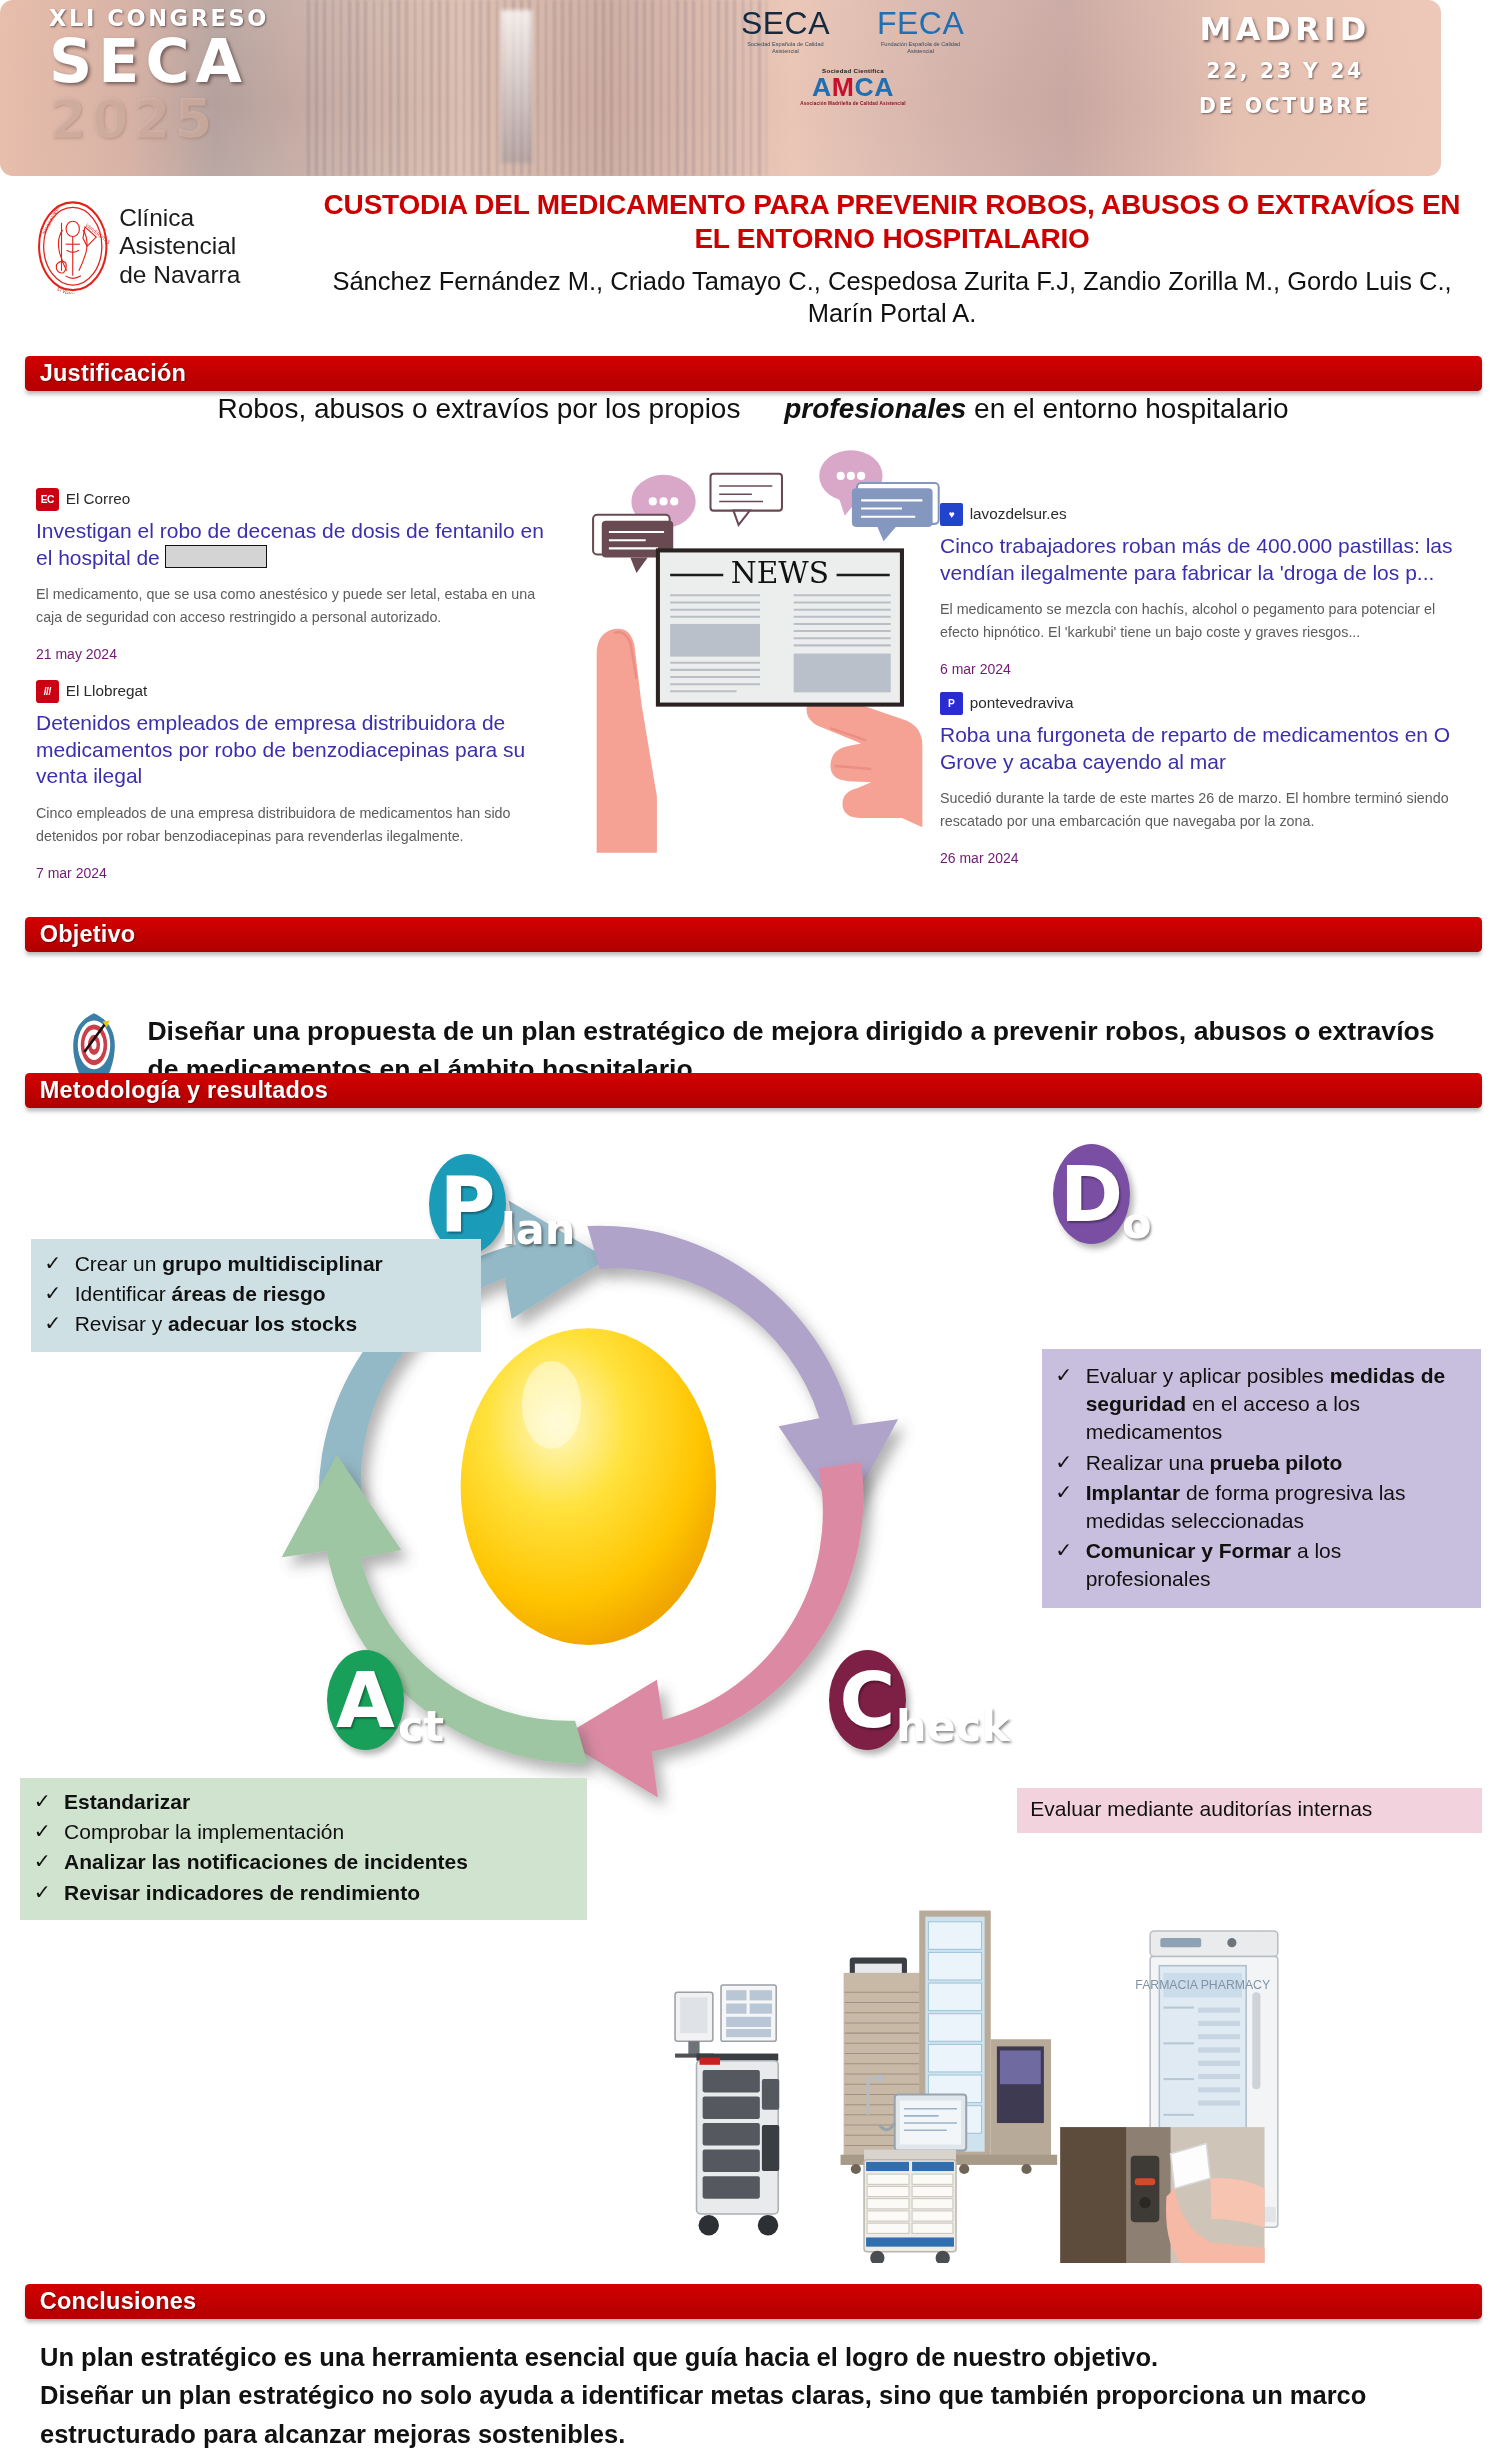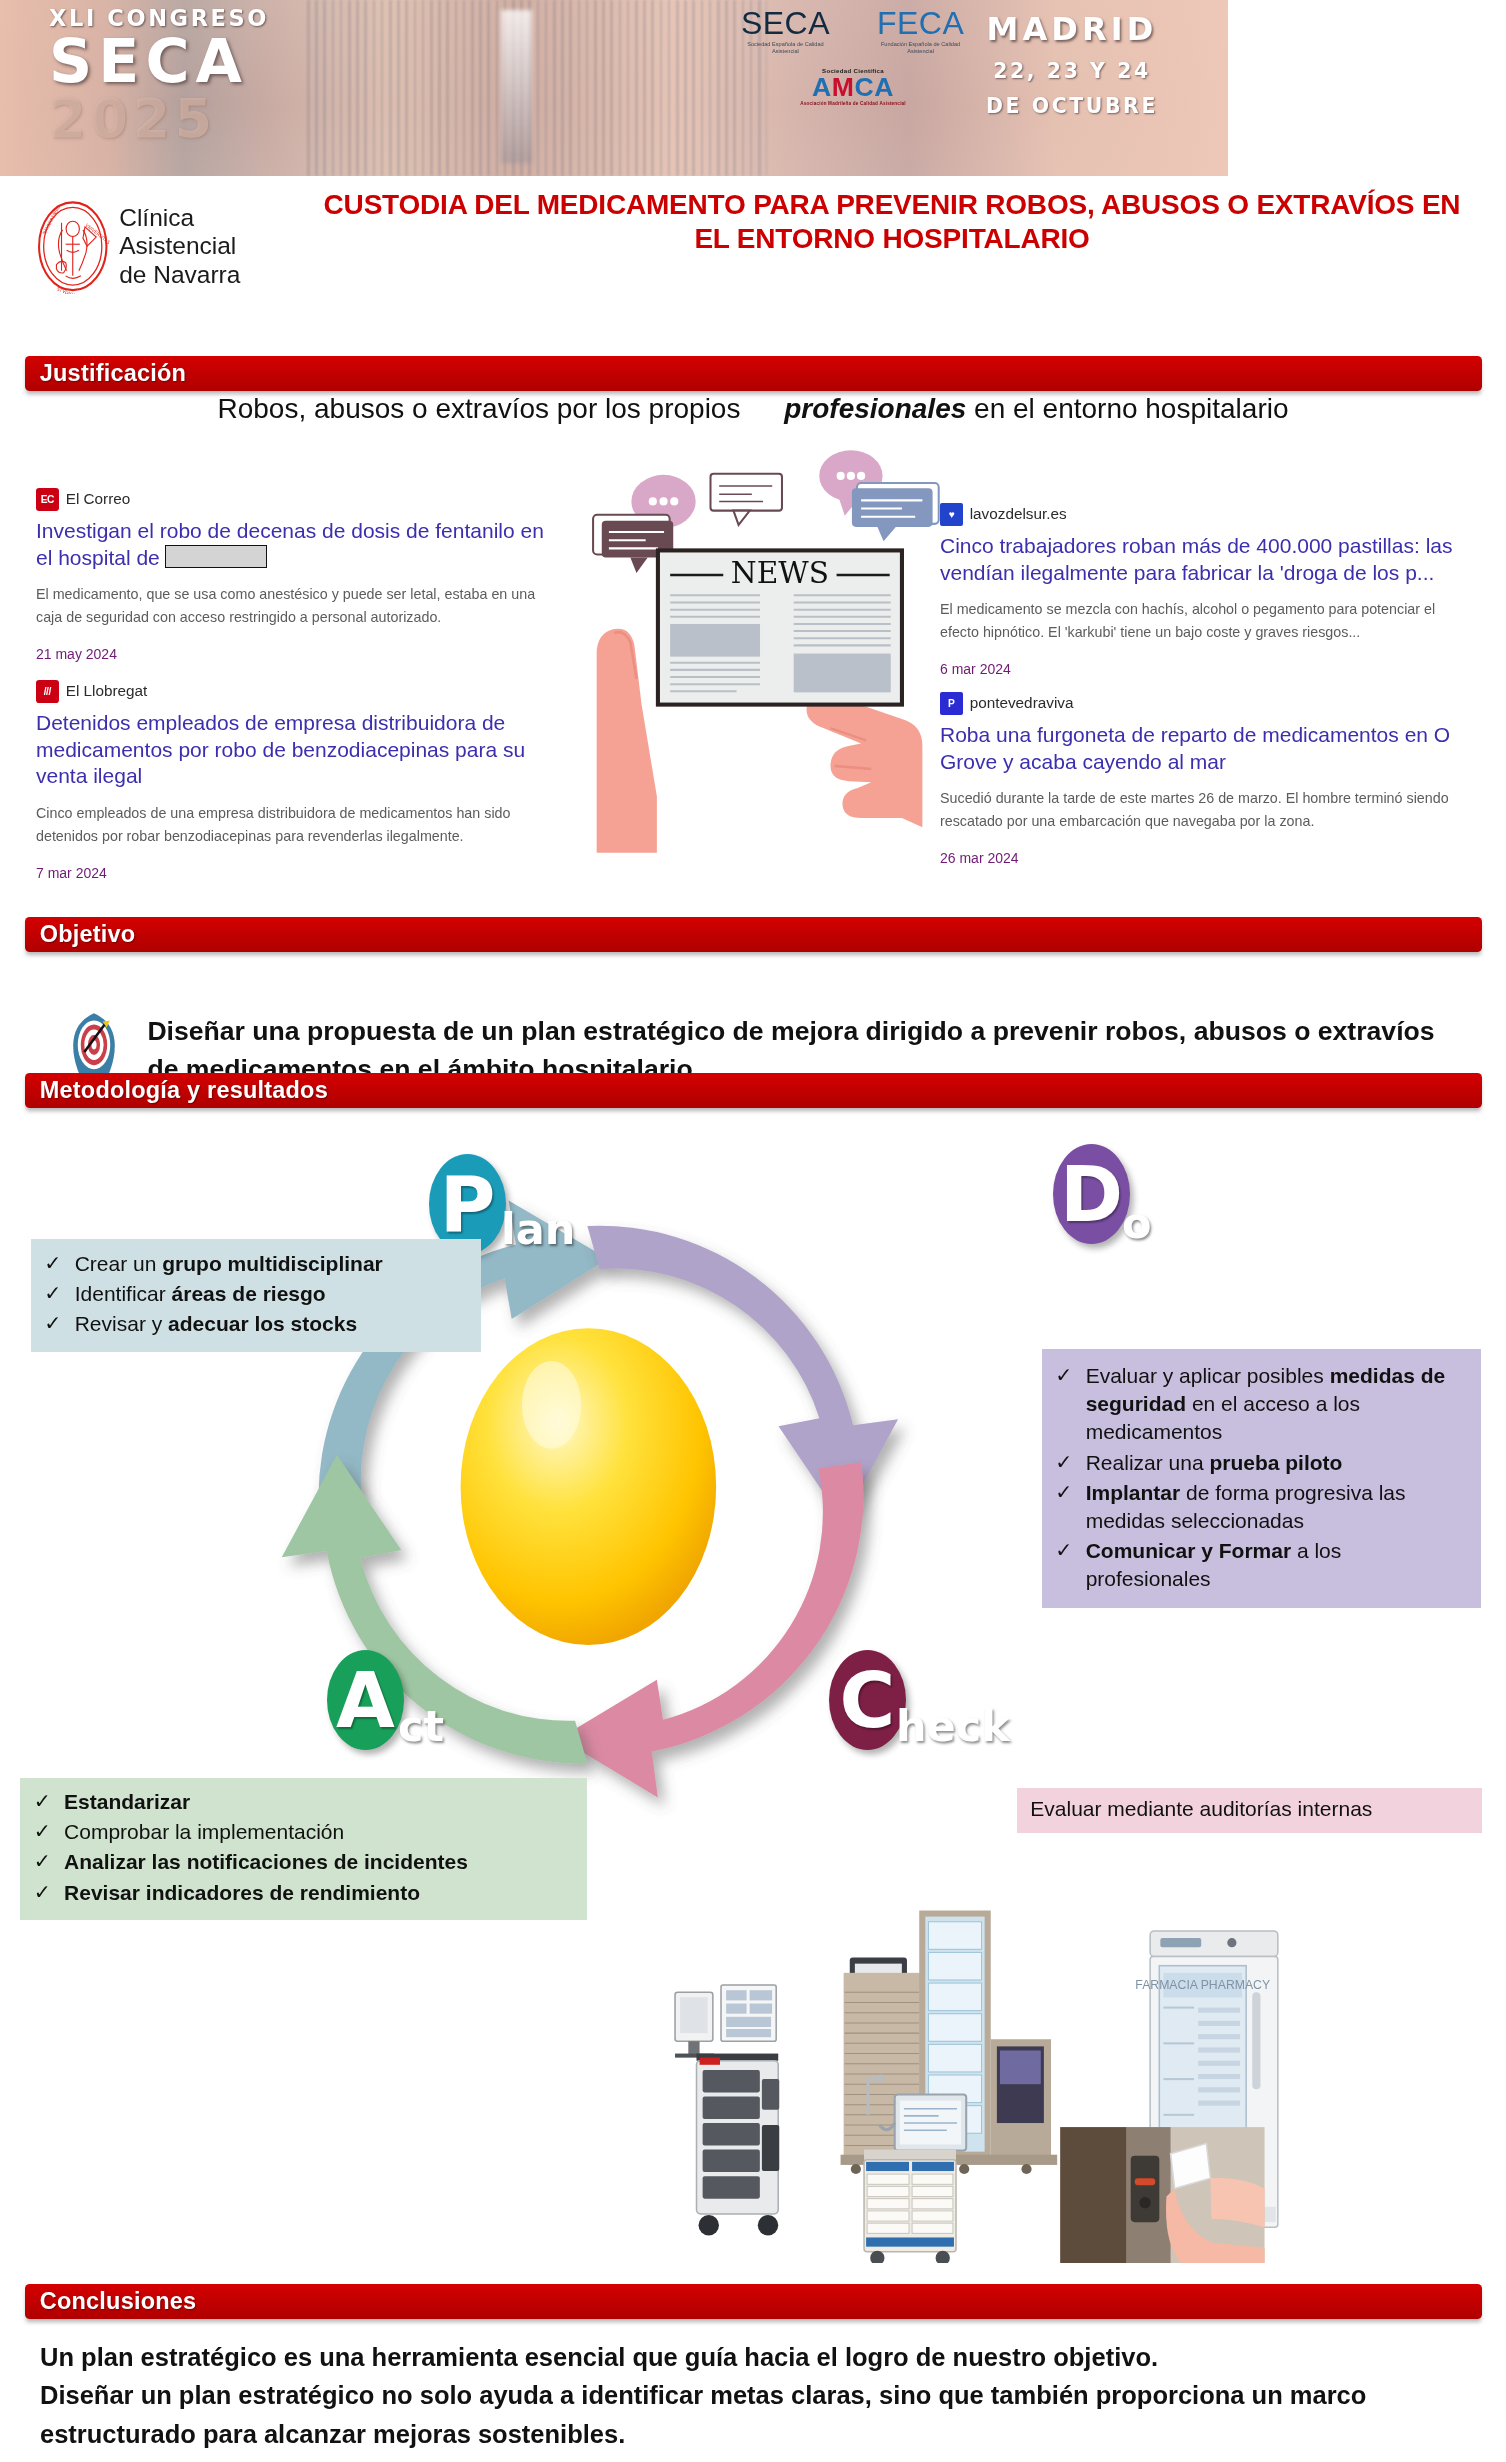--- a/index.html
+++ b/index.html
@@ -6,36 +6,37 @@
   html, body { width: 1506px; height: 2462px; }
   body {
     font-family: "Liberation Sans", sans-serif;
     background: #ffffff;
     position: relative;
     overflow: hidden;
   }
 
   
   .banner {
-    position: absolute; left: 0; top: 0; width: 1228px; height: 176px;
+    position: absolute; left: 0; top: 0; width: 1441px; height: 176px;
     background:
       linear-gradient(90deg,
         rgba(232,190,172,0.95) 0%,
         rgba(214,178,166,0.9) 9%,
         rgba(150,150,160,0.55) 15%,
         rgba(190,170,170,0.6) 22%,
         rgba(225,195,180,0.85) 32%,
         rgba(205,170,160,0.8) 42%,
         rgba(235,200,185,0.9) 55%,
         rgba(210,180,175,0.8) 66%,
         rgba(195,165,165,0.75) 74%,
         rgba(230,195,180,0.9) 86%,
         rgba(238,200,185,0.95) 100%),
       linear-gradient(180deg, #e8c2ab 0%, #d8ac98 60%, #e3bda9 100%);
     overflow: hidden;
+    border-radius: 13px;
   }
   .banner::before {
     content: "";
     position: absolute; left: 307px; top: 0; width: 460px; height: 176px;
     background:
       repeating-linear-gradient(90deg,
         rgba(120,120,135,0.30) 0px, rgba(120,120,135,0.30) 2.6px,
         rgba(200,190,190,0.10) 2.6px, rgba(200,190,190,0.10) 8.2px);
     filter: blur(1px);
   }
@@ -261,20 +262,21 @@
     </svg>
     <div class="cun-text">
       <div>Clínica</div>
       <div>Asistencial</div>
       <div>de Navarra</div>
     </div>
   </div>
 
   <div class="title-block">
     <div class="poster-title">CUSTODIA DEL MEDICAMENTO PARA PREVENIR ROBOS, ABUSOS O EXTRAVÍOS EN EL ENTORNO HOSPITALARIO</div>
+    <div class="poster-authors">Sánchez Fernández M., Criado Tamayo C., Cespedosa Zurita F.J, Zandio Zorilla M., Gordo Luis C., Marín Portal A.</div>
   </div>
 </div>
 
 <div class="sec-bar" style="top:356px">
   <span>Justificación</span>
 </div>
 
 <div class="just-lead">
   <span>Robos, abusos o extravíos por los propios </span><b>profesionales</b><span> en el entorno hospitalario</span>
 </div>

